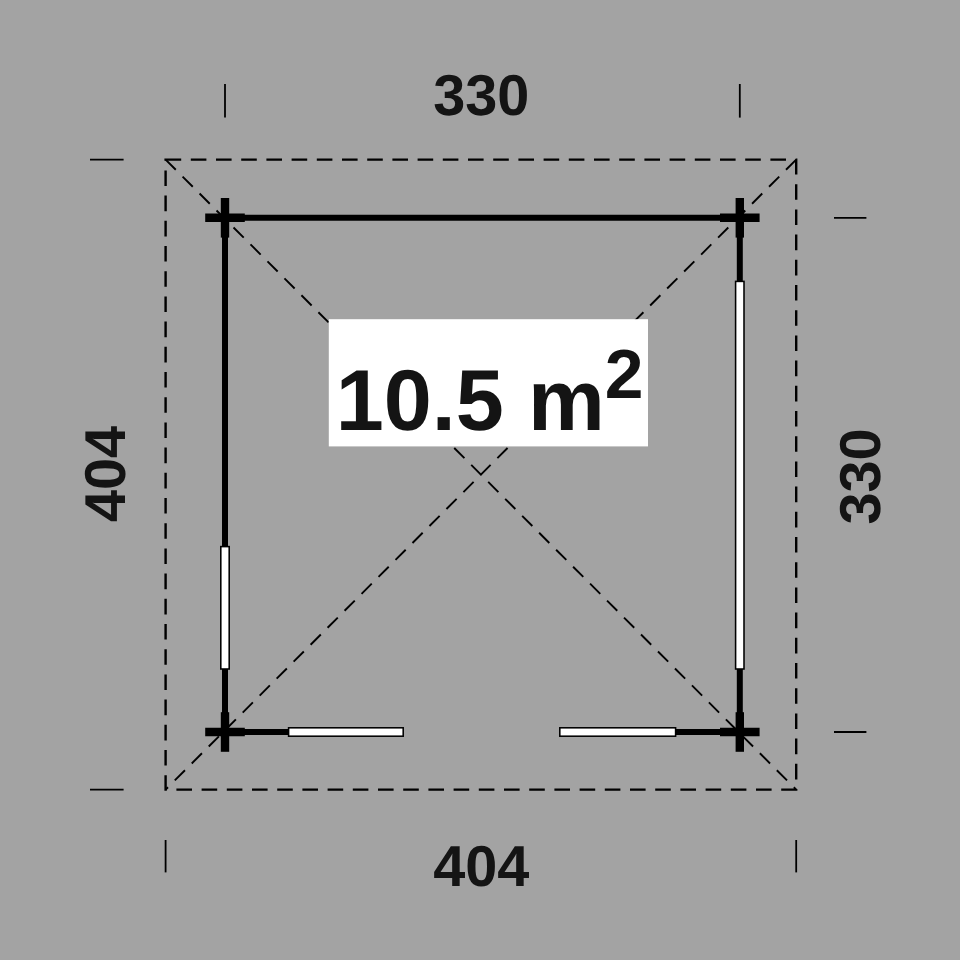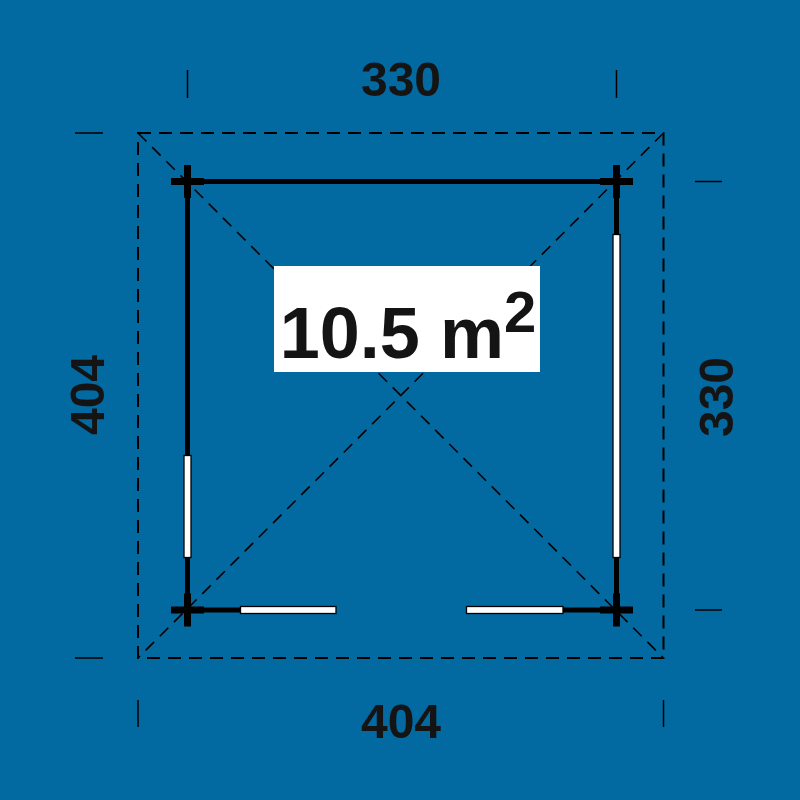--- a/index.html
+++ b/index.html
@@ -5,21 +5,21 @@
   html, body {
     margin: 0;
     padding: 0;
     background: #ffffff;
     font-family: "Liberation Sans", sans-serif;
   }
   .canvas {
     position: relative;
     width: 800px;
     height: 800px;
-    background: #0369a1;
+    background: #a3a3a3;
     overflow: hidden;
   }
   .plan-svg {
     position: absolute;
     left: 0;
     top: 0;
     width: 800px;
     height: 800px;
   }
   .dim-text {

